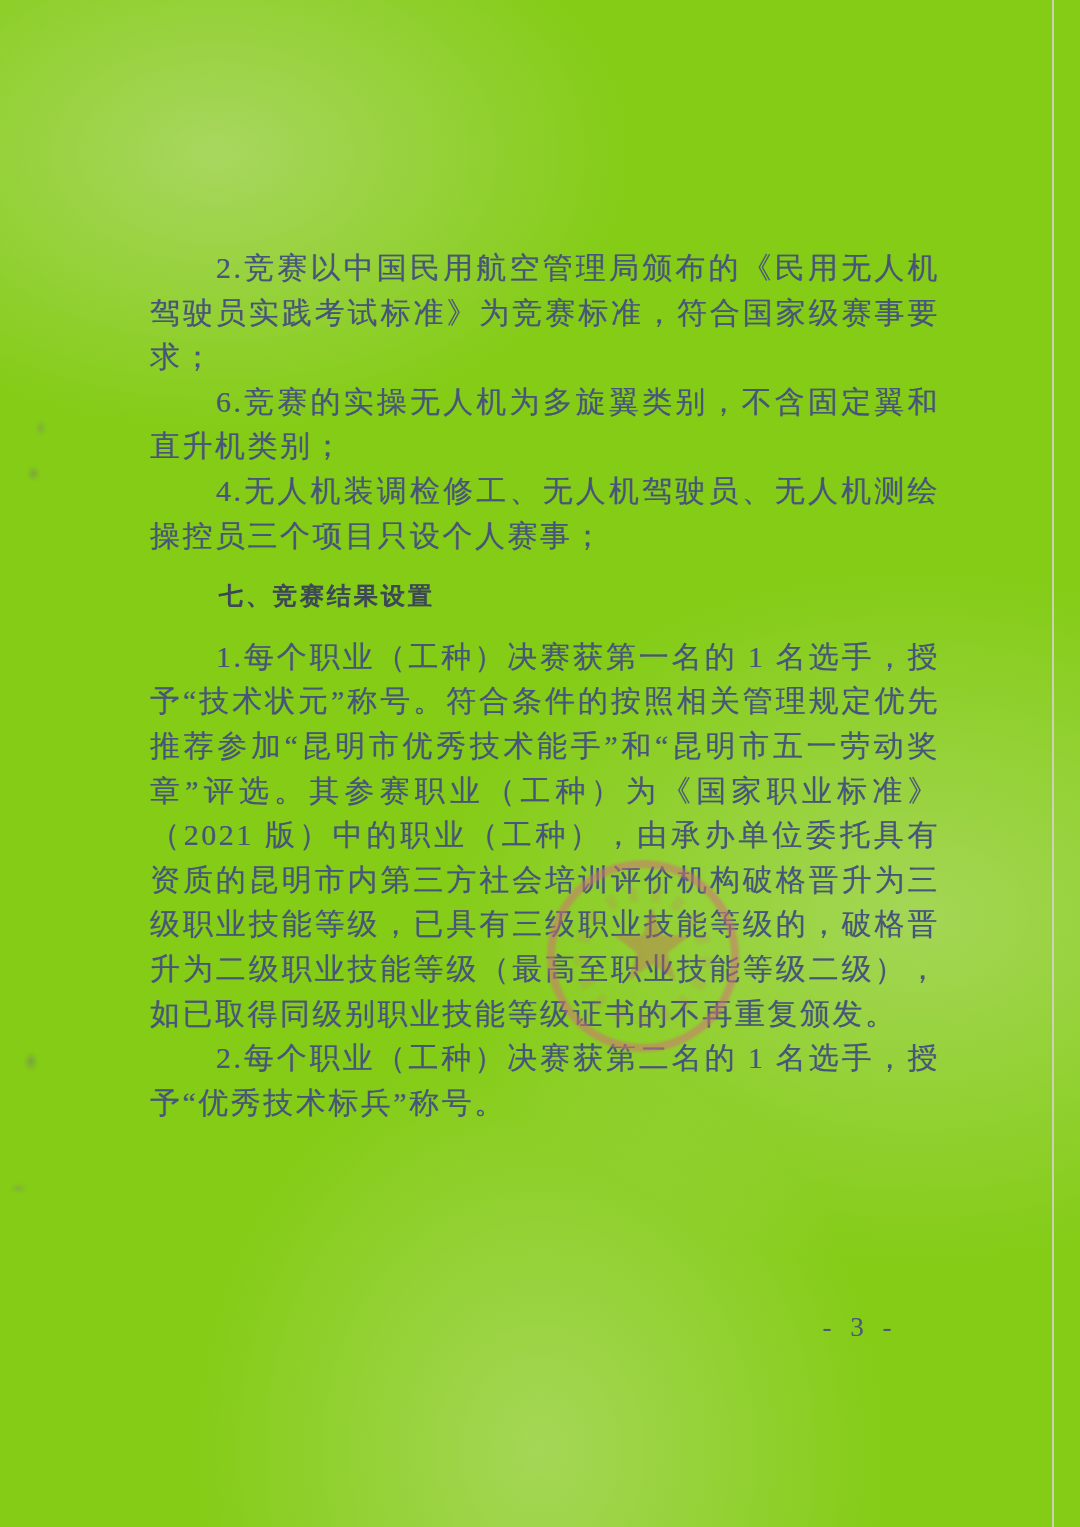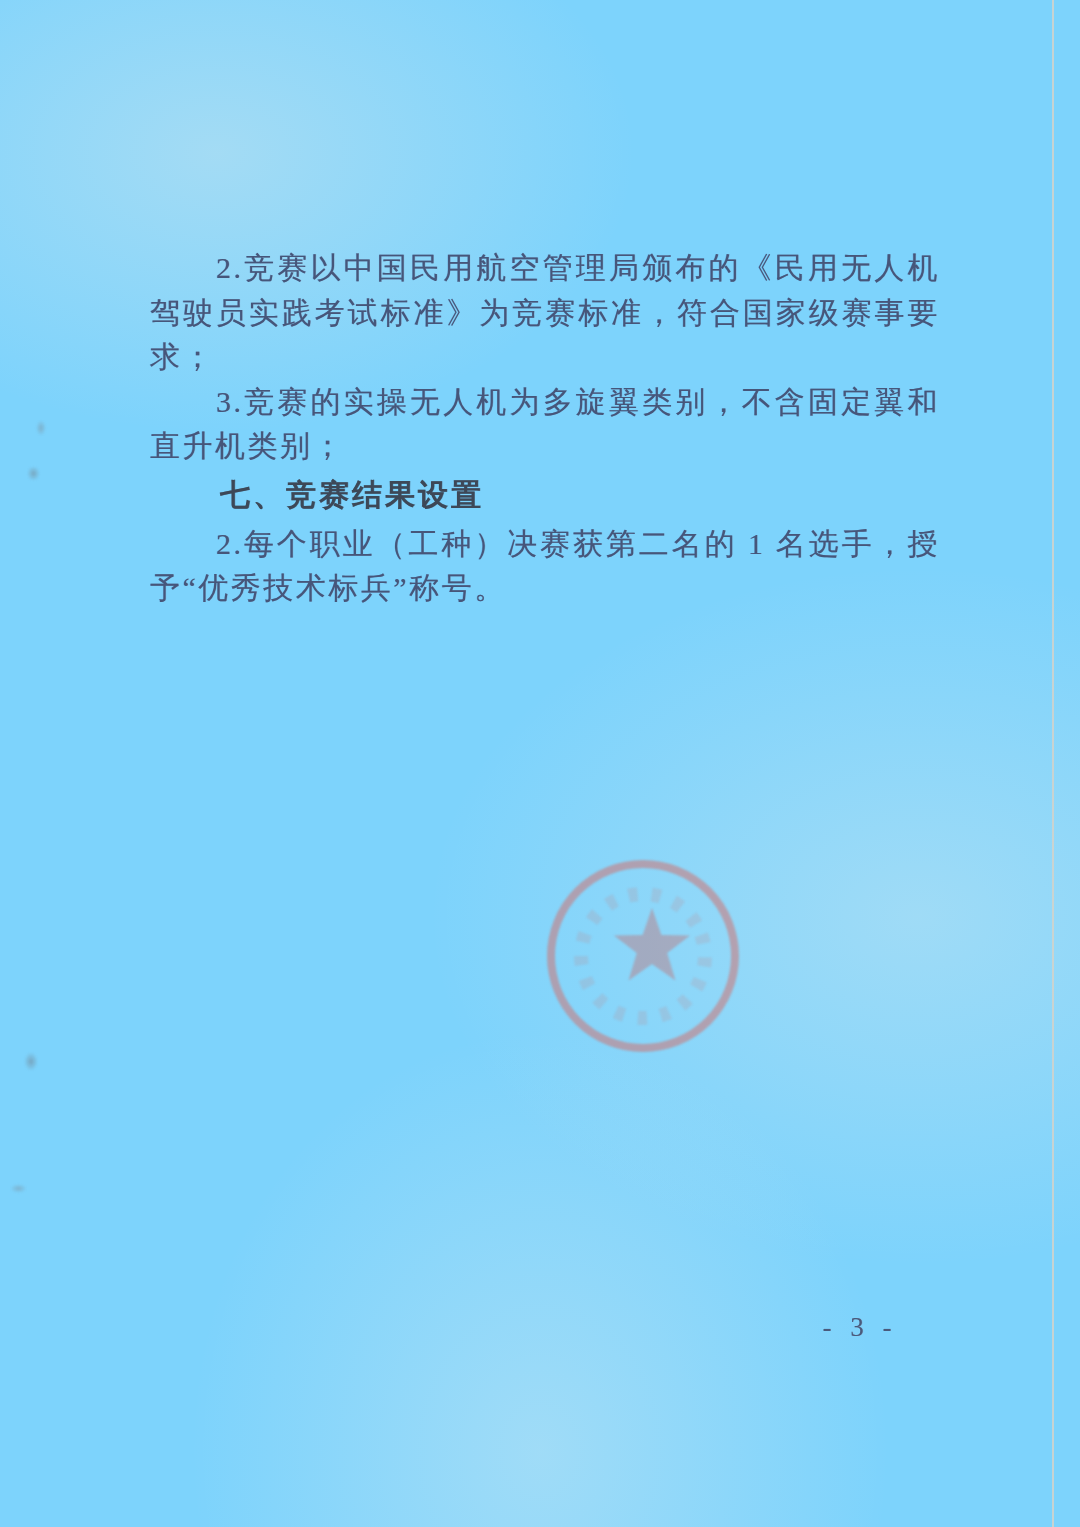--- a/index.html
+++ b/index.html
@@ -5,21 +5,21 @@
   html, body { margin: 0; padding: 0; }
   body {
     font-family: "Liberation Serif", "DejaVu Serif", serif;
     background: #e8e8e6;
   }
   .page {
     position: relative;
     width: 1080px;
     height: 1527px;
     margin: 0 auto;
-    background: #7dd3fc;
+    background: #84cc16;
     overflow: hidden;
   }
   
   .page::before {
     content: "";
     position: absolute; inset: 0;
     background:
       radial-gradient(ellipse 600px 400px at 20% 10%, rgba(235,235,230,0.35), transparent 70%),
       radial-gradient(ellipse 700px 500px at 85% 60%, rgba(238,238,233,0.3), transparent 70%),
       radial-gradient(ellipse 500px 600px at 50% 95%, rgba(240,240,236,0.3), transparent 70%);
@@ -35,22 +35,22 @@
     line-height: 44.6px;
     letter-spacing: 2.5px;
     text-align: justify;
     text-shadow: 0.4px 0 0 rgba(120,70,90,0.25), -0.4px 0 0 rgba(60,90,150,0.35);
   }
   .text-block p {
     margin: 0;
     text-indent: 2.2em;
   }
   .text-block h2.heading {
-    margin: 4px;
-    font-size: 30px;
+    margin: 16px;
+    font-size: 24px;
     font-weight: bold;
     color: #3d4857;
     letter-spacing: 3px;
     text-indent: 2.2em;
     text-shadow: 0.5px 0 0 rgba(60,70,90,0.5);
   }
   .page-number {
     position: absolute;
     left: 800px;
     top: 1312px;
@@ -93,22 +93,24 @@
   .smudge.s4 { left: 10px; top: 1184px; width: 17px; height: 9px;
     background: radial-gradient(rgba(125,125,130,0.38), transparent 70%); }
 </style>
 </head>
 <body>
 
 <div class="page">
 
   <div class="text-block">
     <p>2.竞赛以中国民用航空管理局颁布的《民用无人机驾驶员实践考试标准》为竞赛标准，符合国家级赛事要求；</p>
-    <p>3.竞赛的实操无人机为多旋翼类别，不含固定翼和直升机类别；</p>
+    <p>6.竞赛的实操无人机为多旋翼类别，不含固定翼和直升机类别；</p>
+    <p>4.无人机装调检修工、无人机驾驶员、无人机测绘操控员三个项目只设个人赛事；</p>
     <h2 class="heading">七、竞赛结果设置</h2>
+    <p>1.每个职业（工种）决赛获第一名的 1 名选手，授予“技术状元”称号。符合条件的按照相关管理规定优先推荐参加“昆明市优秀技术能手”和“昆明市五一劳动奖章”评选。其参赛职业（工种）为《国家职业标准》（2021 版）中的职业（工种），由承办单位委托具有资质的昆明市内第三方社会培训评价机构破格晋升为三级职业技能等级，已具有三级职业技能等级的，破格晋升为二级职业技能等级（最高至职业技能等级二级），如已取得同级别职业技能等级证书的不再重复颁发。</p>
     <p>2.每个职业（工种）决赛获第二名的 1 名选手，授予“优秀技术标兵”称号。</p>
   </div>
 
   <svg class="seal" viewBox="0 0 204 204">
     <circle cx="100" cy="100" r="92" fill="none" stroke="rgba(206,116,116,0.55)" stroke-width="8"></circle>
     <circle cx="100" cy="100" r="62" fill="none" stroke="rgba(205,115,115,0.16)" stroke-width="14" stroke-dasharray="9 14" transform="rotate(-20 100 100)"></circle>
     <polygon points="109,52 118.4,79.1 147,79.6 124.2,96.9 132.5,124.4 109,108 85.5,124.4 93.8,96.9 71,79.6 99.6,79.1" fill="rgba(200,100,100,0.38)"></polygon>
   </svg>
 
   <div class="scan-edge"></div>

